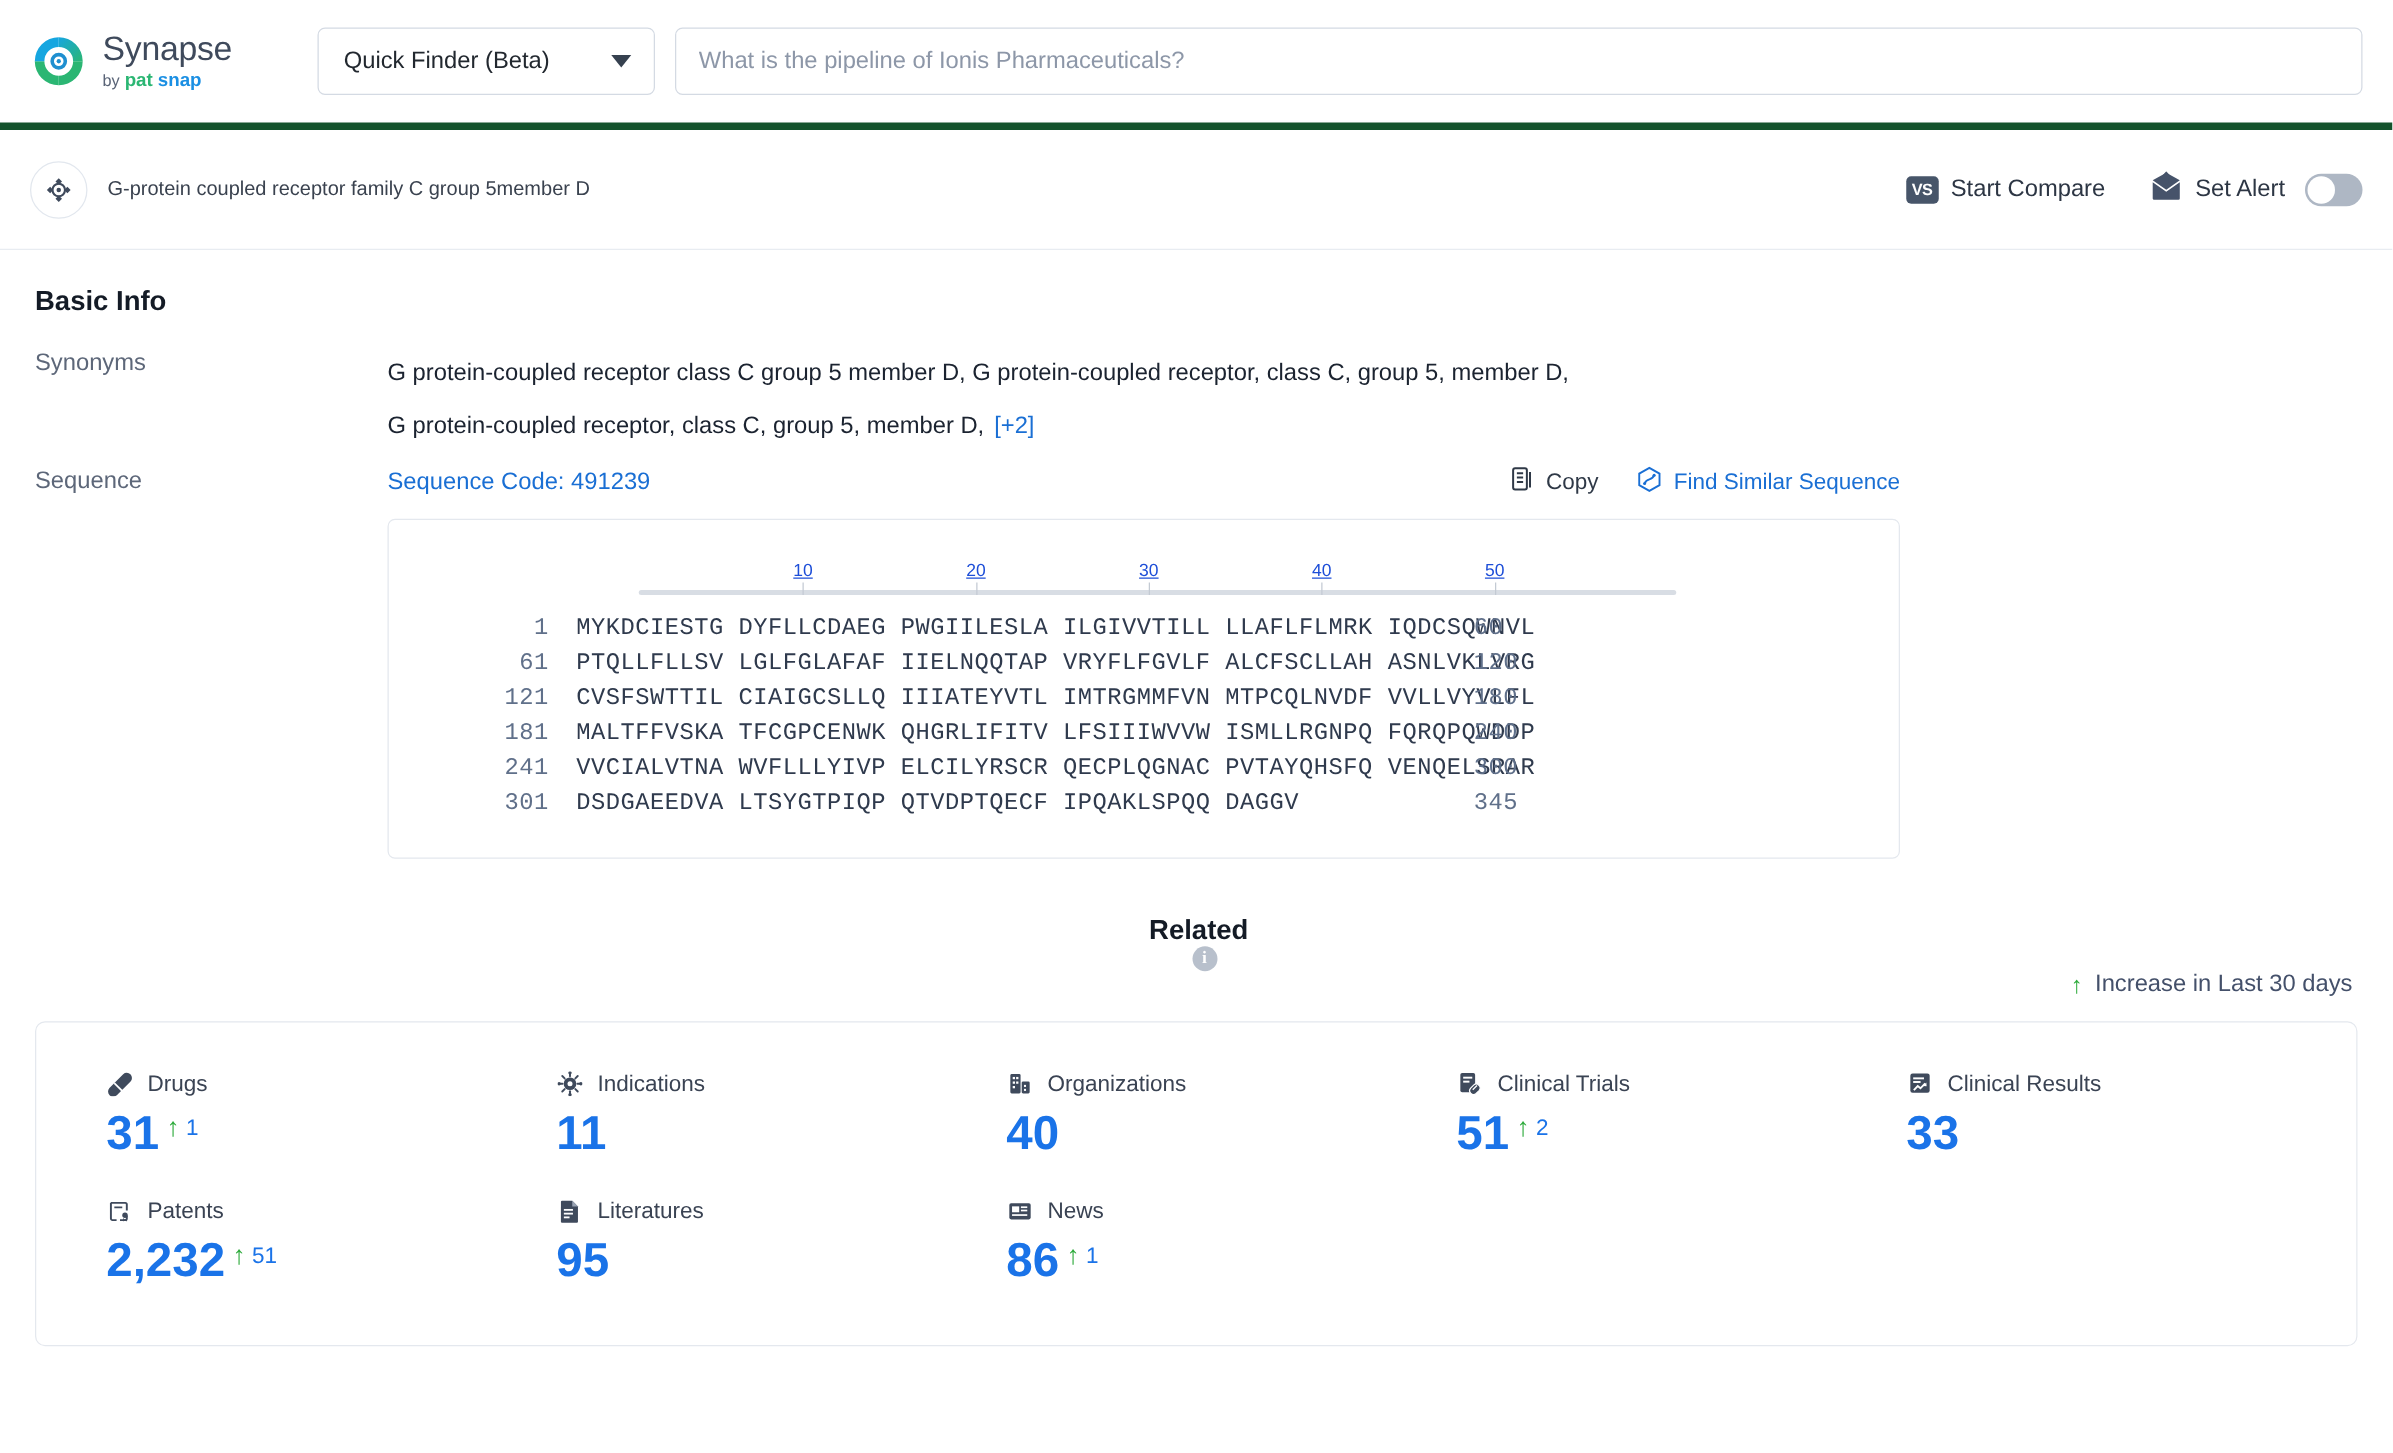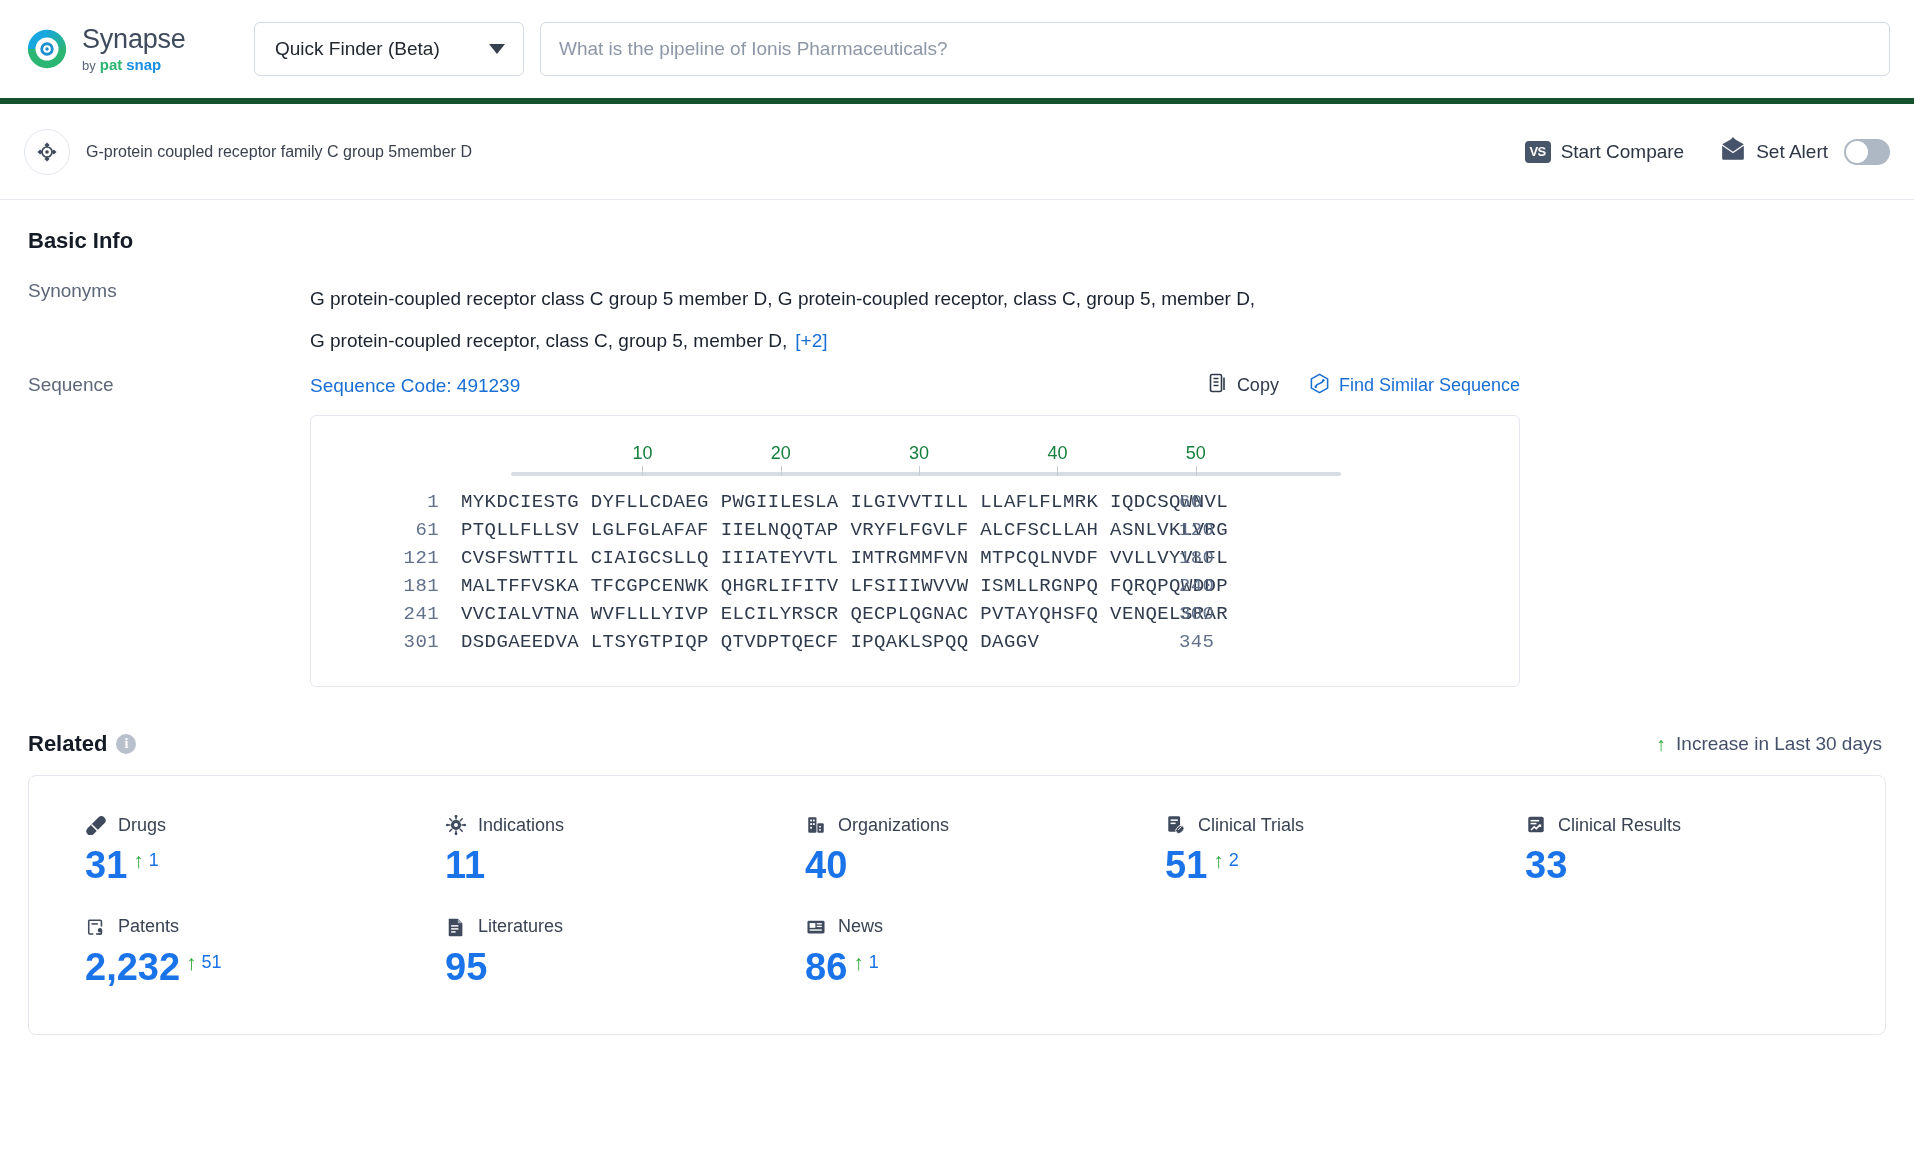--- a/index.html
+++ b/index.html
@@ -223,23 +223,24 @@
   .tick {
     position: absolute;
     bottom: 12px;
     width: 1px; height: 10px;
     background: #c3cad3;
   }
   .tick-label {
     position: absolute;
     bottom: 24px;
     transform: translateX(-50%);
-    font-size: 18px;
-    color: #15803d;
+    font-size: 14px;
+    color: #1d4ed8;
     font-family: "Liberation Sans", sans-serif;
+    text-decoration: underline;
   }
   .seq-rows {
     font-family: "Liberation Mono", monospace;
     font-size: 19px;
     color: #2f3a4d;
     letter-spacing: 0.4px;
   }
   .seq-row {
     display: flex;
     align-items: center;
@@ -260,20 +261,21 @@
     text-align: left;
     color: #60708a;
     padding-left: 28px;
   }
 
   
   .related-head {
     display: flex;
     align-items: center;
     margin: 44px 0 18px 4px;
+    flex-direction: column;
   }
   .related-title {
     font-size: 22px;
     font-weight: 700;
     color: #141b26;
   }
   .info-dot {
     width: 20px; height: 20px;
     border-radius: 50%;
     background: #b8c0cc;

